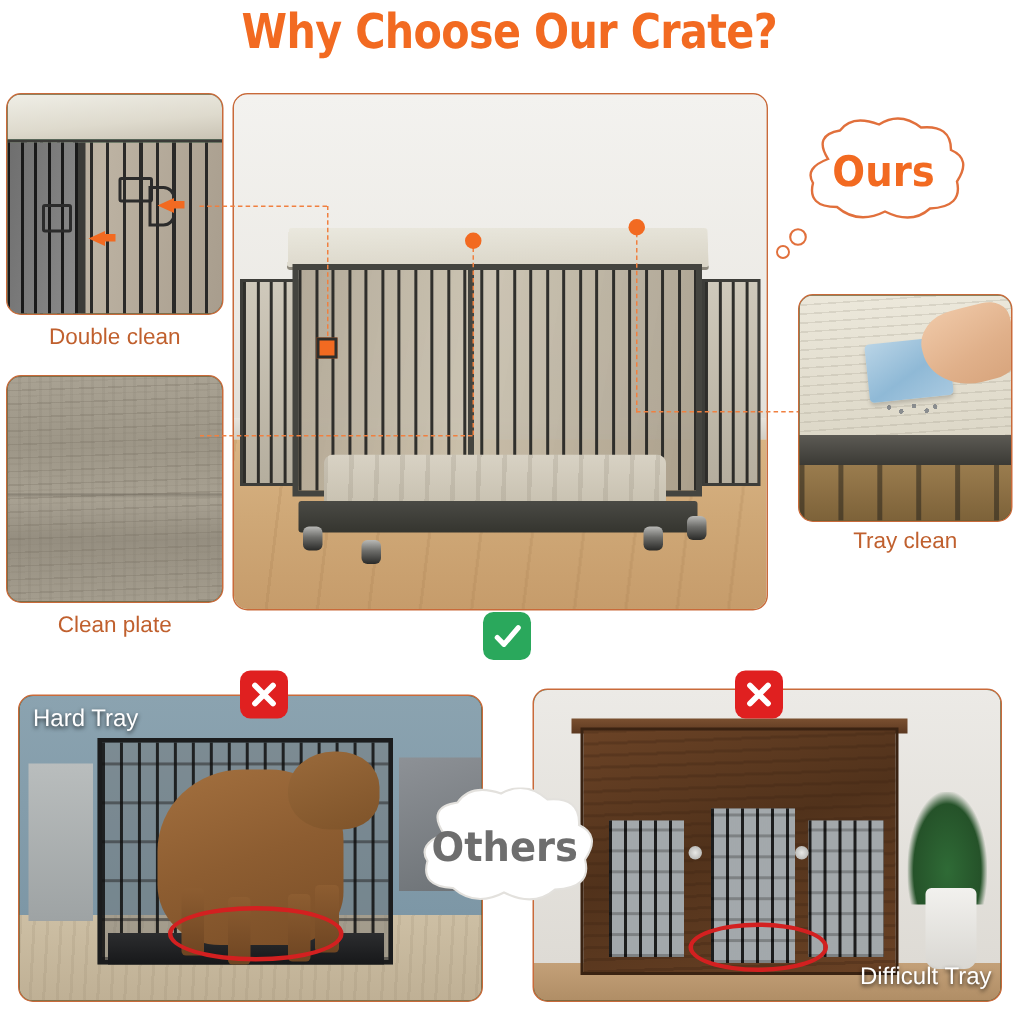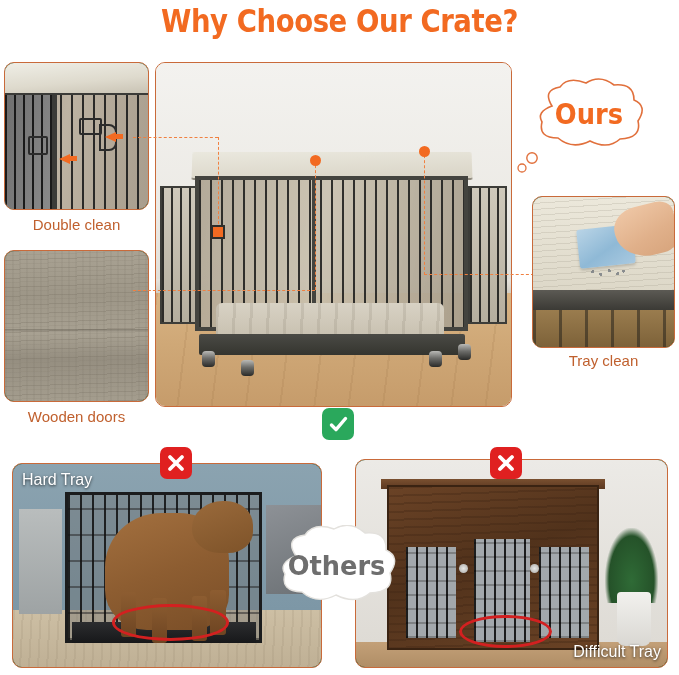--- a/index.html
+++ b/index.html
@@ -334,21 +334,21 @@
   <div class="cu-latch" style="left:52%;top:38%;width:16%;height:11%;"></div>
   <div class="cu-latch" style="left:66%;top:42%;width:12%;height:18%;border-radius:0 8px 8px 0;"></div>
   <div class="arrow-orange" style="left:38%;top:62%;"></div>
   <div class="arrow-orange" style="left:70%;top:47%;"></div>
 </div>
 <div class="caption" id="cap-doors">Double clean</div>
 
 <div class="panel" id="p-plate">
   <div class="wood-plate"></div>
 </div>
-<div class="caption" id="cap-plate">Wooden doors</div>
+<div class="caption" id="cap-plate">Clean plate</div>
 
 <div class="panel" id="p-main">
   <div class="room-wall"></div>
   <div class="room-base"></div>
   <div class="room-floor"></div>
 
   <div class="mc-sidewing" style="left:1%;"></div>
   <div class="mc-sidewing" style="left:88%;"></div>
   <div class="mc-top"></div>
   <div class="mc-frame"></div>

